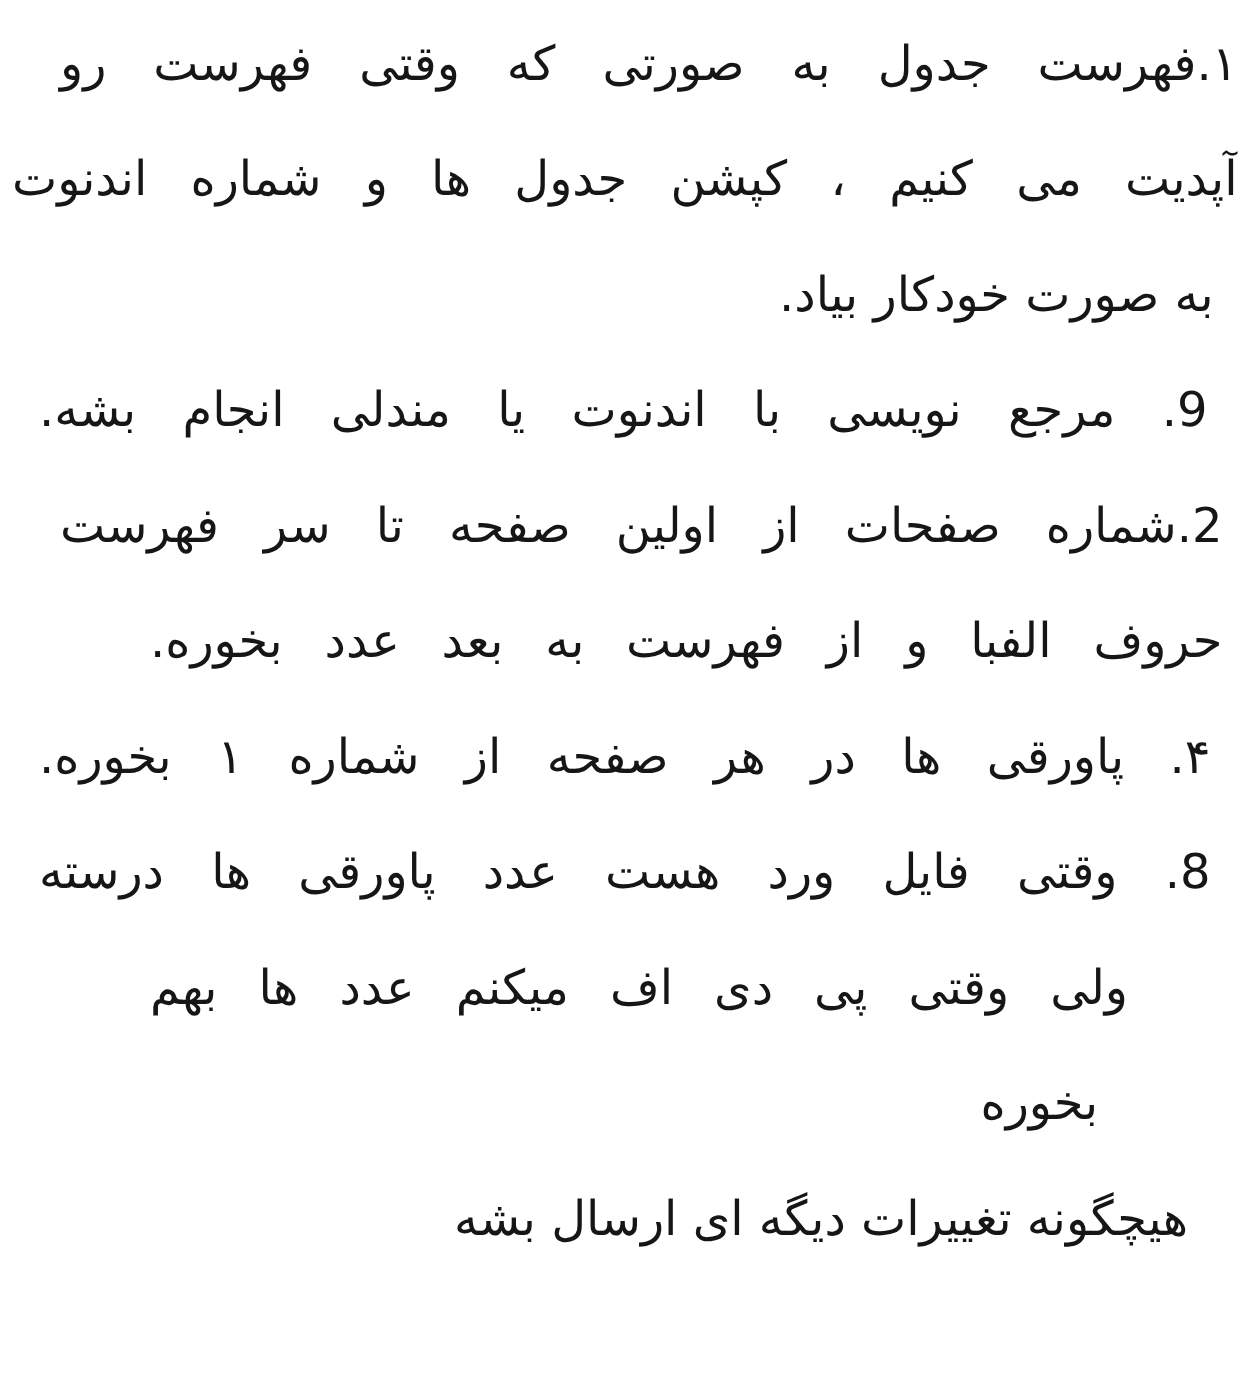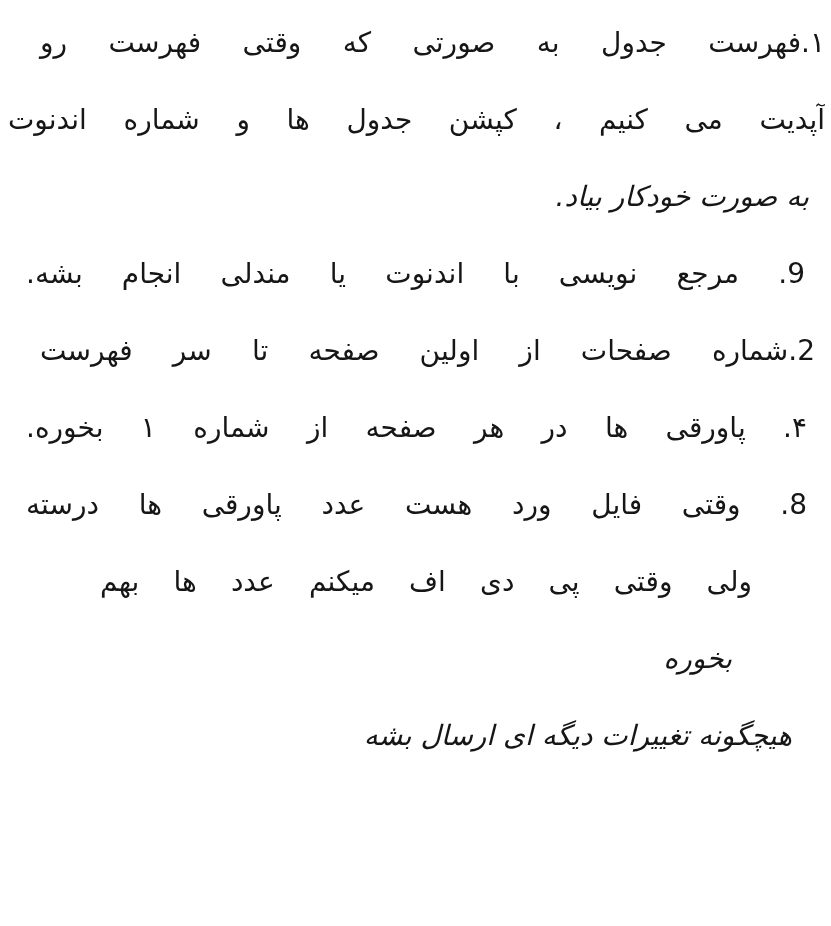--- a/index.html
+++ b/index.html
@@ -10,39 +10,38 @@
   .page {
     position: relative;
     width: 831px;
     height: 926px;
     box-sizing: border-box;
     background: #ffffff;
     color: #161616;
     direction: rtl;
     unicode-bidi: embed;
     font-family: "DejaVu Sans", sans-serif;
-    font-size: 28px;
+    font-size: 32px;
     overflow: hidden;
     padding: 4px 6px 0 6px;
   }
   .line {
     height: 77px;
     line-height: 77px;
     white-space: normal;
     overflow: hidden;
   }
   
   .stretch {
     text-align: justify;
     text-align-last: justify;
   }
   
   .right {
     text-align: right;
-    font-style: italic;
   }
   .l1  { padding-left: 34px; }
   .l2  { padding-left: 2px; }
   .l3  { padding-right: 16px; }
   .l4  { padding-left: 20px; padding-right: 20px; }
   .l5  { padding-left: 34px; padding-right: 10px; }
   .l6  { padding-left: 94px; padding-right: 10px; }
   .l7  { padding-left: 20px; padding-right: 18px; }
   .l8  { padding-left: 20px; padding-right: 18px; }
   .l9  { padding-left: 94px; padding-right: 73px; }
@@ -52,18 +51,19 @@
 </style>
 </head>
 <body>
 
 <div class="page">
   <div class="line stretch l1">۱.فهرست جدول به صورتی که وقتی فهرست رو</div>
   <div class="line stretch l2">آپدیت می کنیم ، کپشن جدول ها و شماره اندنوت</div>
   <div class="line right l3">به صورت خودکار بیاد.</div>
   <div class="line stretch l4">9. مرجع نویسی با اندنوت یا مندلی انجام بشه.</div>
   <div class="line stretch l5">2.شماره صفحات از اولین صفحه تا سر فهرست</div>
+  <div class="line stretch l6">حروف الفبا و از فهرست به بعد عدد بخوره.</div>
   <div class="line stretch l7">۴. پاورقی ها در هر صفحه از شماره ۱ بخوره.</div>
   <div class="line stretch l8">8. وقتی فایل ورد هست عدد پاورقی ها درسته</div>
   <div class="line stretch l9">ولی وقتی پی دی اف میکنم عدد ها بهم</div>
   <div class="line right l10">بخوره</div>
   <div class="line right l12">هیچگونه تغییرات دیگه ای ارسال بشه</div>
 </div>
 
 </body></html>

